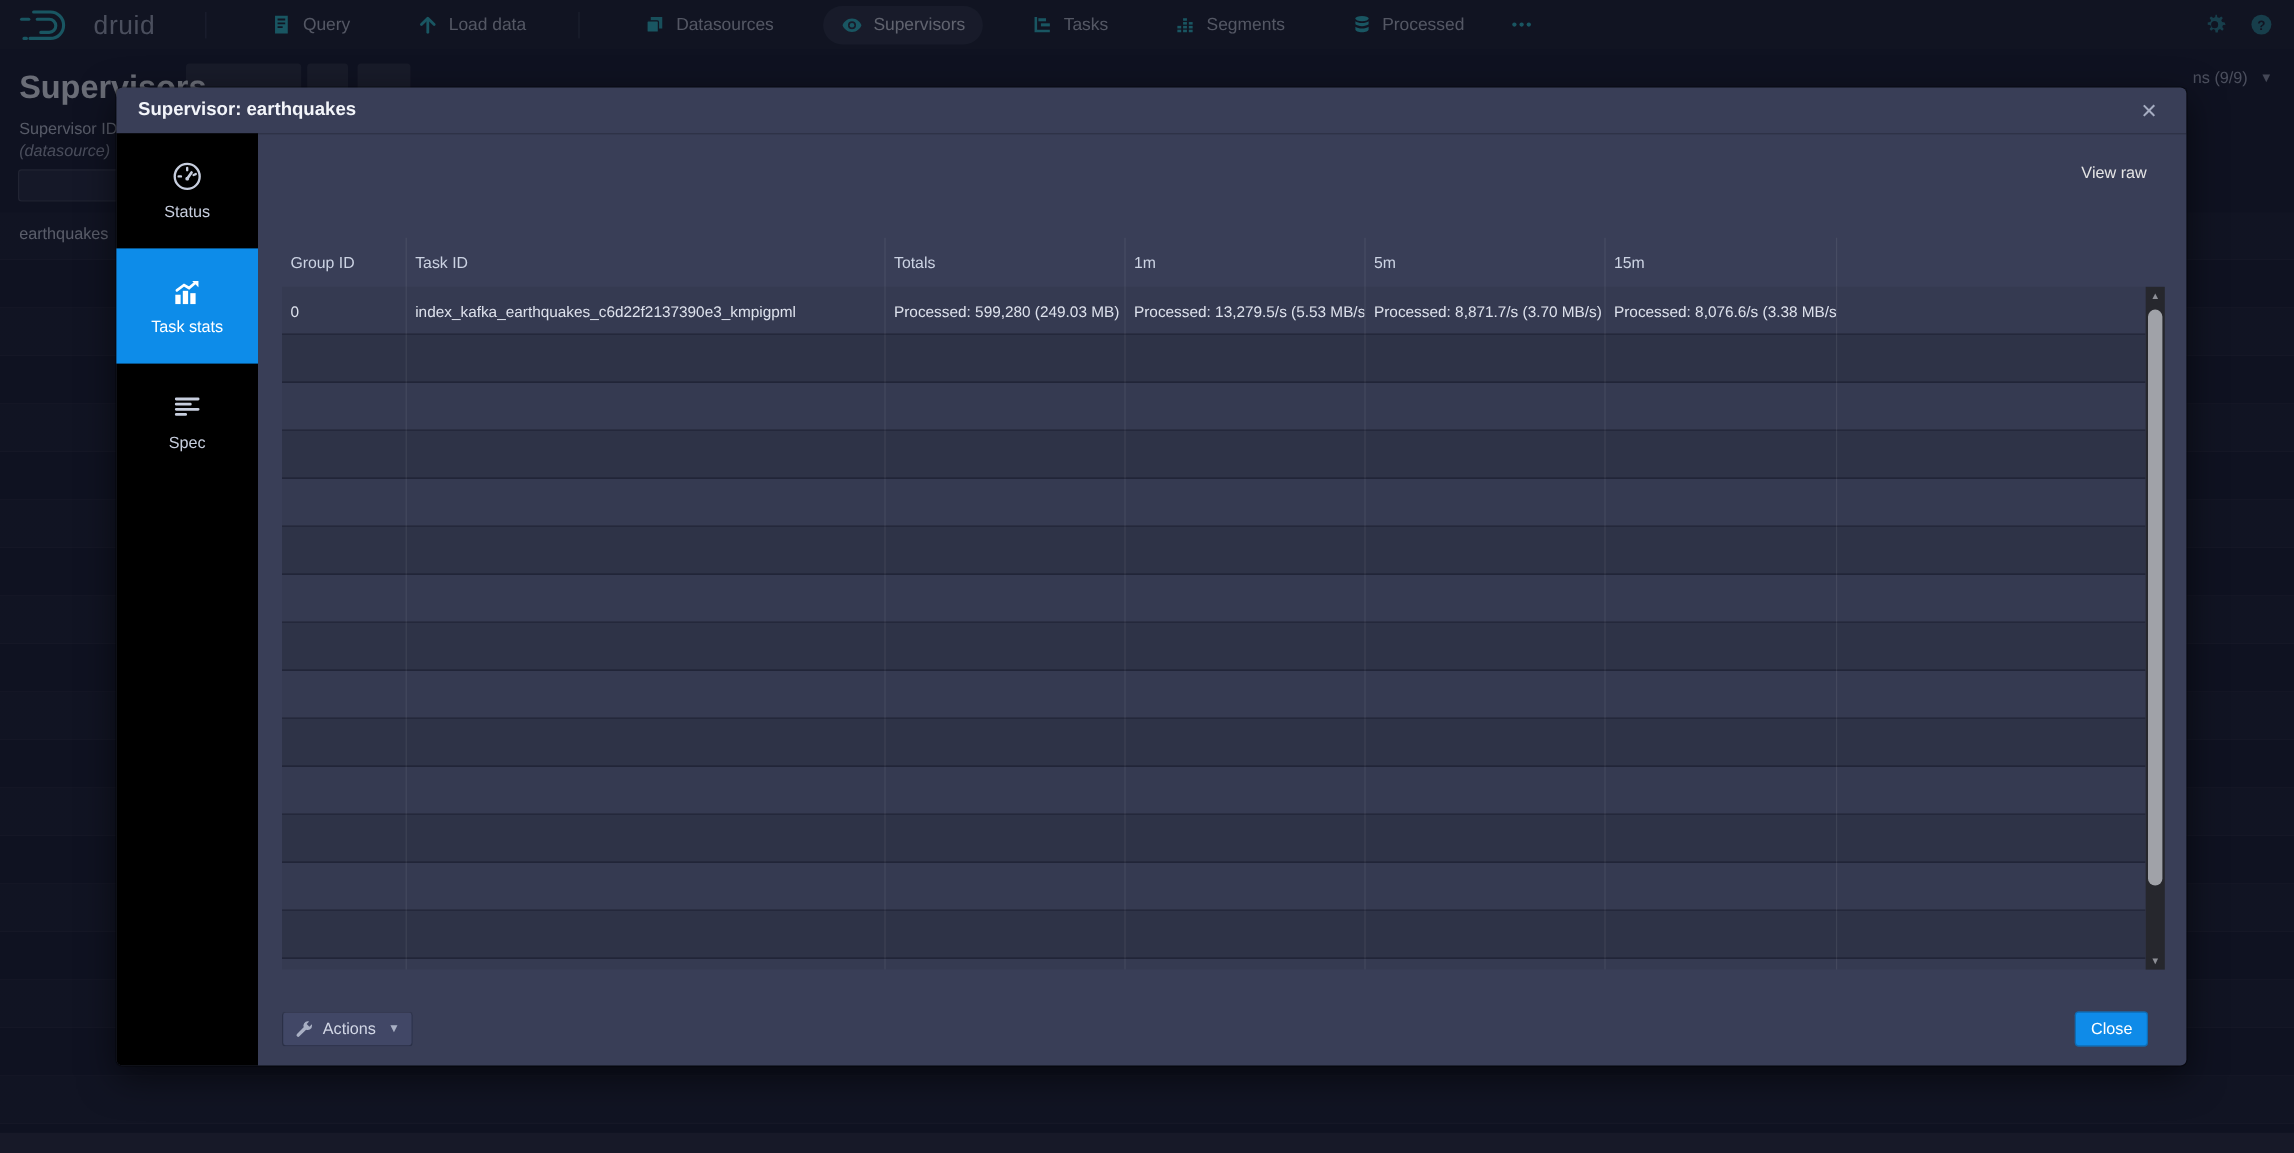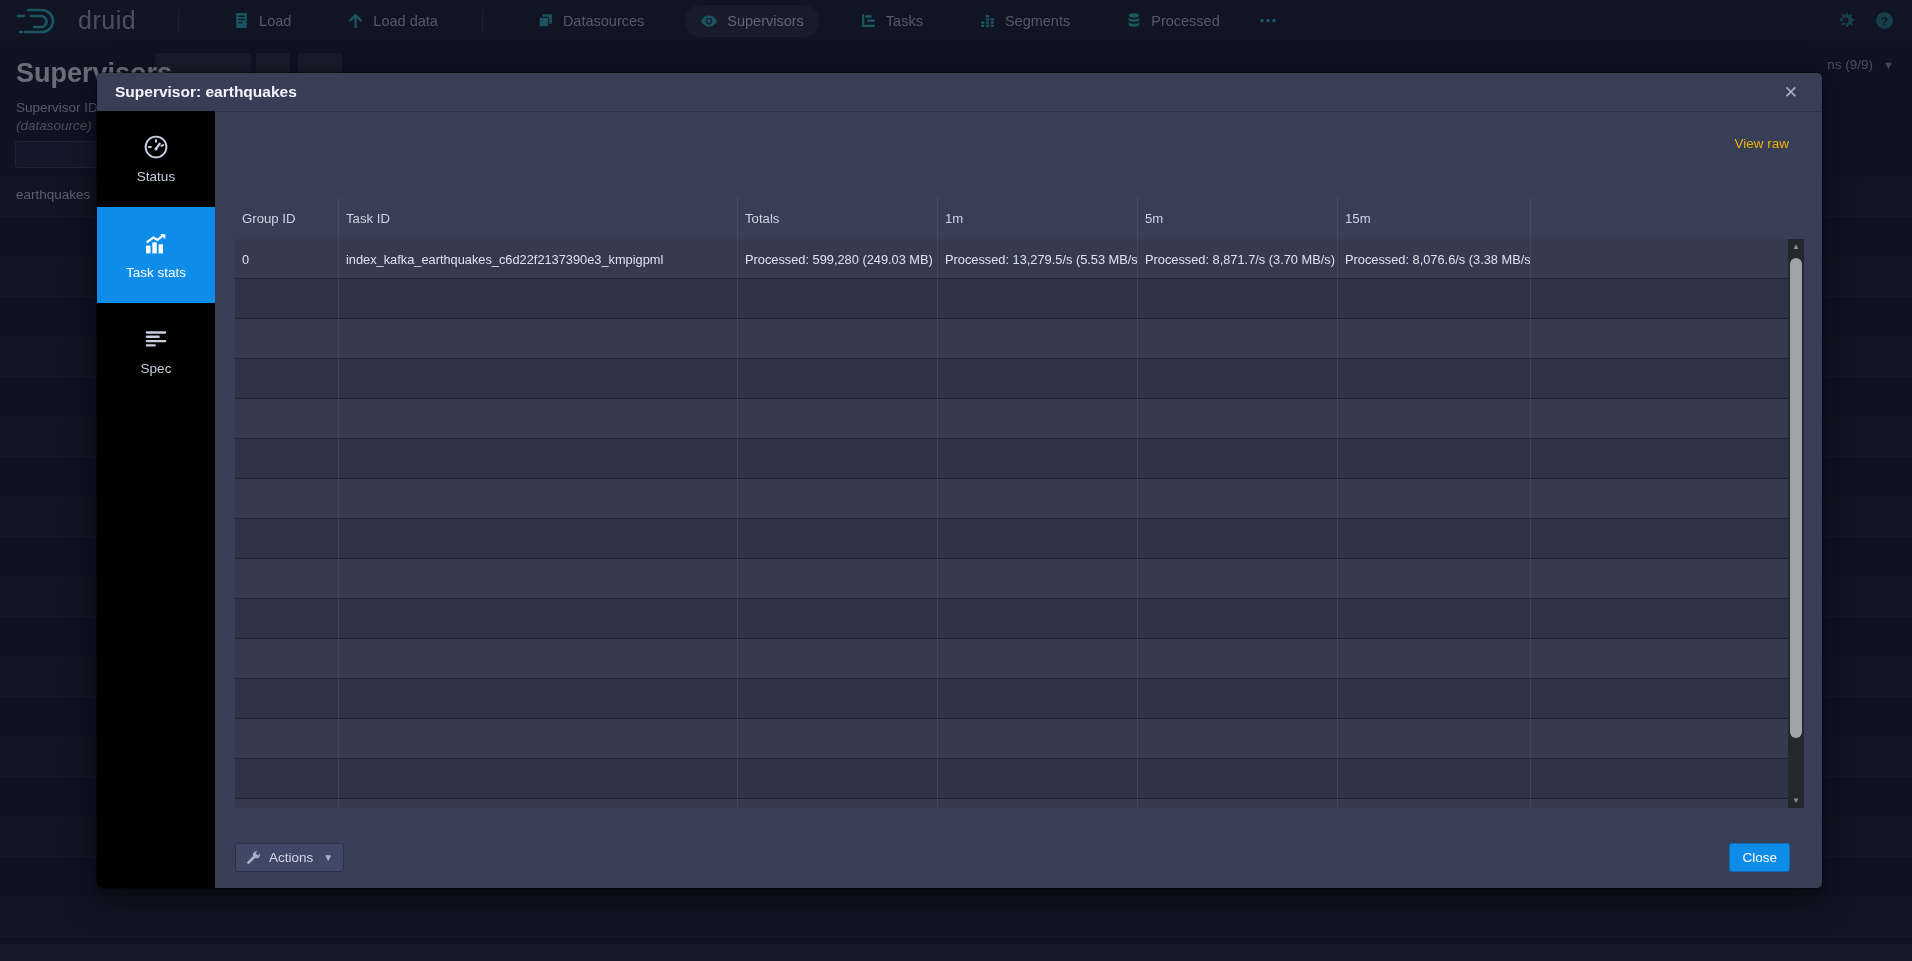--- a/index.html
+++ b/index.html
@@ -10,21 +10,21 @@
   }
 
   
   .topnav {
     position:absolute; top:0; left:0; right:0; height:41px;
     background:#1d2233; display:flex; align-items:center;
     padding:0 10px 0 14px; z-index:10;
   }
   .brand { display:flex; align-items:center; gap:10px; margin-right:26px; }
   .brand svg { display:block; }
-  .brand-text { font-size:25px; color:#9aa0b2; letter-spacing:0.5px; }
+  .brand-text { font-size:22px; color:#9aa0b2; letter-spacing:0.5px; }
   .nav-divider { width:1px; height:22px; background:#343a4f; margin:0 26px 0 16px; }
   #nav-items { display:flex; align-items:center; height:100%; }
   .nav-item {
     display:flex; align-items:center; gap:9px; padding:7px 15px;
     border-radius:17px; color:#aeb3c2; font-size:14.5px; cursor:pointer;
     margin:0 13px; white-space:nowrap;
   }
   .nav-item.active { background:rgba(148,158,182,0.13); color:#c9cdd9; }
   .nav-item .icon { color:#2fb0bd; display:flex; align-items:center; }
   .nav-item.more { padding:7px 6px; margin:0 4px; }
@@ -74,21 +74,21 @@
   .side-tab {
     height:96px; display:flex; flex-direction:column; align-items:center; justify-content:center;
     gap:9px; color:#c7cede; font-size:13.5px; cursor:pointer;
   }
   .side-tab .icon { display:flex; color:#c7cede; }
   .side-tab.active { background:#0d8ce9; color:#ffffff; }
   .side-tab.active .icon { color:#ffffff; }
 
   
   .main-panel { flex:1; position:relative; min-width:0; }
-  .view-raw { position:absolute; top:25px; right:33px; font-size:13.5px; color:#eab308; cursor:pointer; }
+  .view-raw { position:absolute; top:25px; right:33px; font-size:13.5px; color:#e5e5e5; cursor:pointer; }
 
   .table-wrap { position:absolute; left:20px; right:18px; top:87px; bottom:80px; display:flex; }
   .table-main { flex:1; min-width:0; overflow:hidden; display:flex; flex-direction:column; }
   .trow { display:flex; flex:0 0 40px; height:40px; }
   .trow.thead { flex-basis:41px; height:41px; }
   .tcell {
     flex:0 0 auto; padding:0 7px; display:flex; align-items:center;
     font-size:12.8px; color:#dde1ec; white-space:nowrap; overflow:hidden;
     border-left:1px solid rgba(255,255,255,0.075);
   }
@@ -136,21 +136,21 @@
   </div>
   <div class="nav-divider"></div>
   <div id="nav-items">
       <div class="nav-item">
         <span class="icon">
           <svg width="17" height="17" viewBox="0 0 16 16" fill="currentColor">
             <path d="M3 1h10v14H3z"></path>
             <path d="M5 4h6M5 7h6M5 10h4" stroke="#1d2233" stroke-width="1.4"></path>
           </svg>
         </span>
-        <span>Load</span>
+        <span>Query</span>
       </div>
       <div class="nav-item">
         <span class="icon">
           <svg width="17" height="17" viewBox="0 0 16 16" fill="none" stroke="currentColor" stroke-width="2.2" stroke-linecap="round" stroke-linejoin="round">
             <path d="M3 8l5-5 5 5"></path>
             <path d="M8 4v10"></path>
           </svg>
         </span>
         <span>Load data</span>
       </div>

